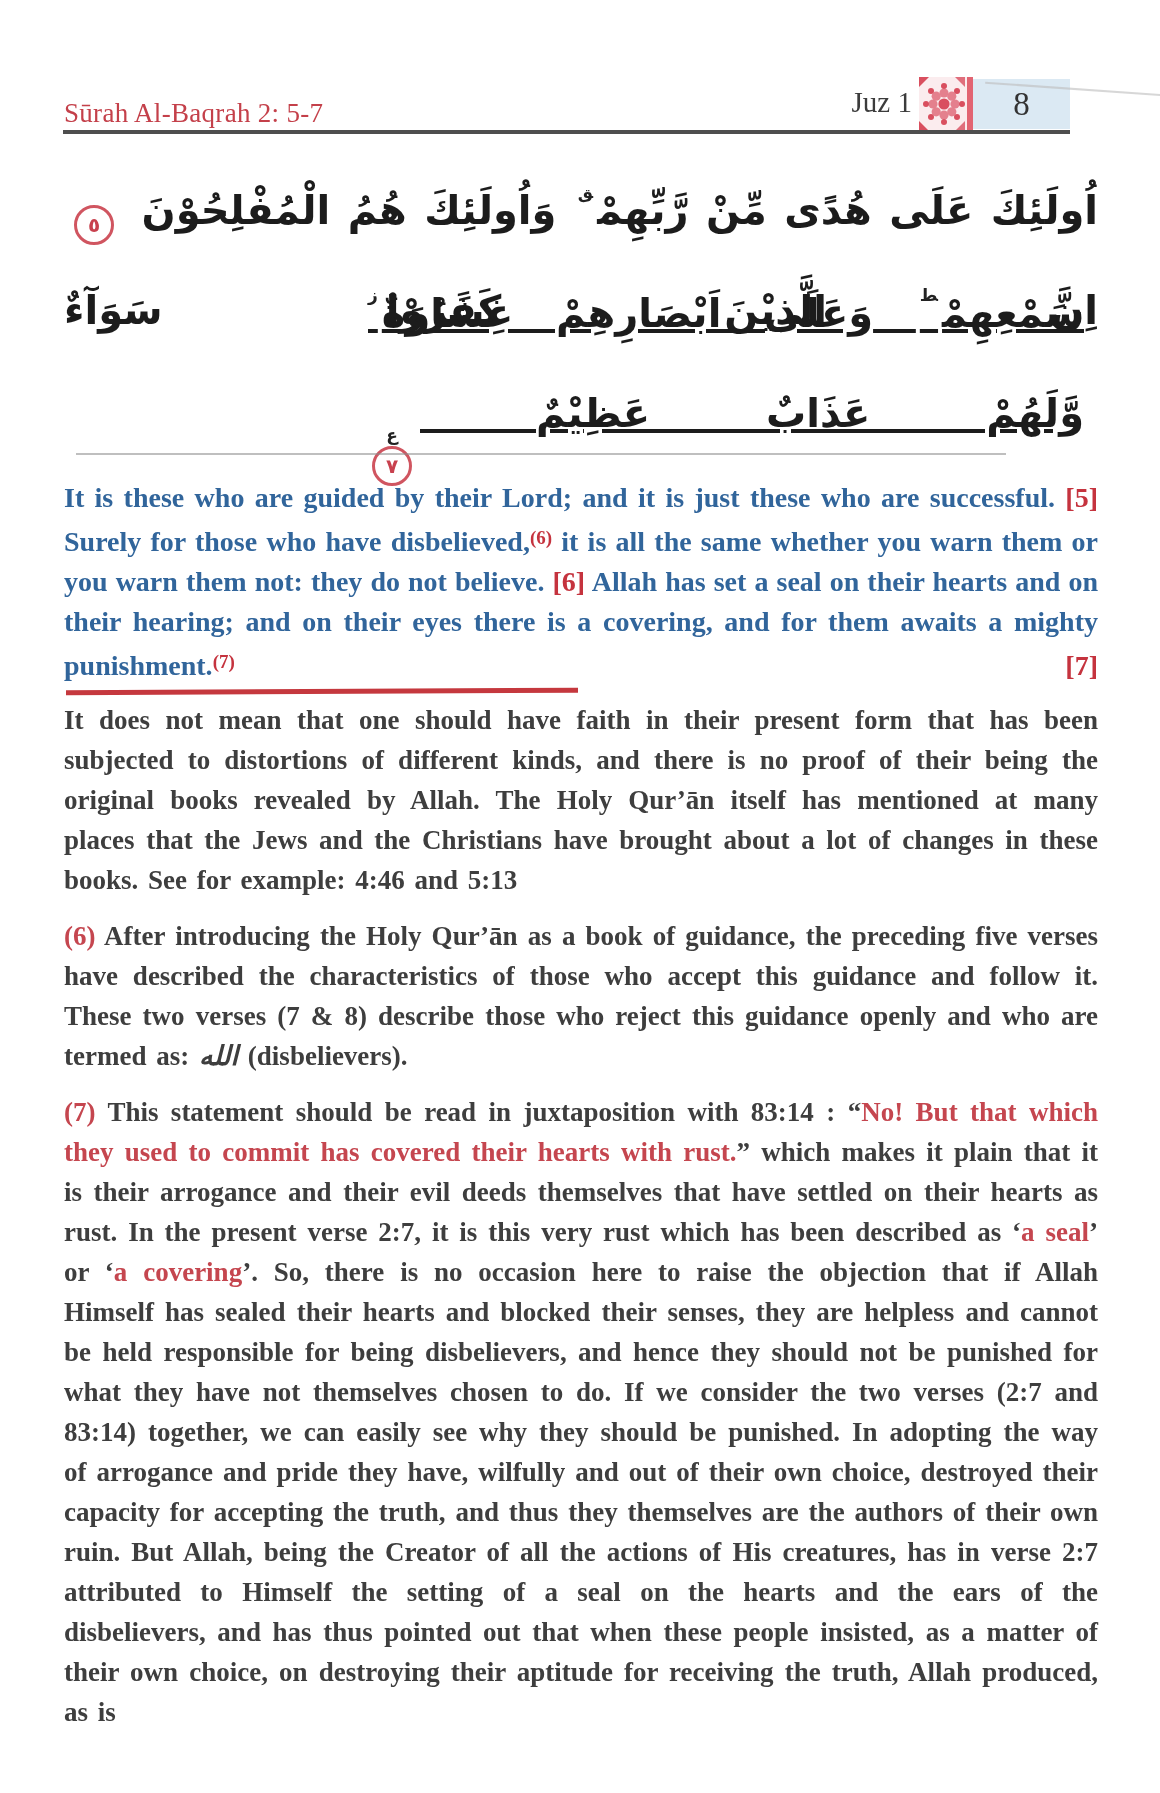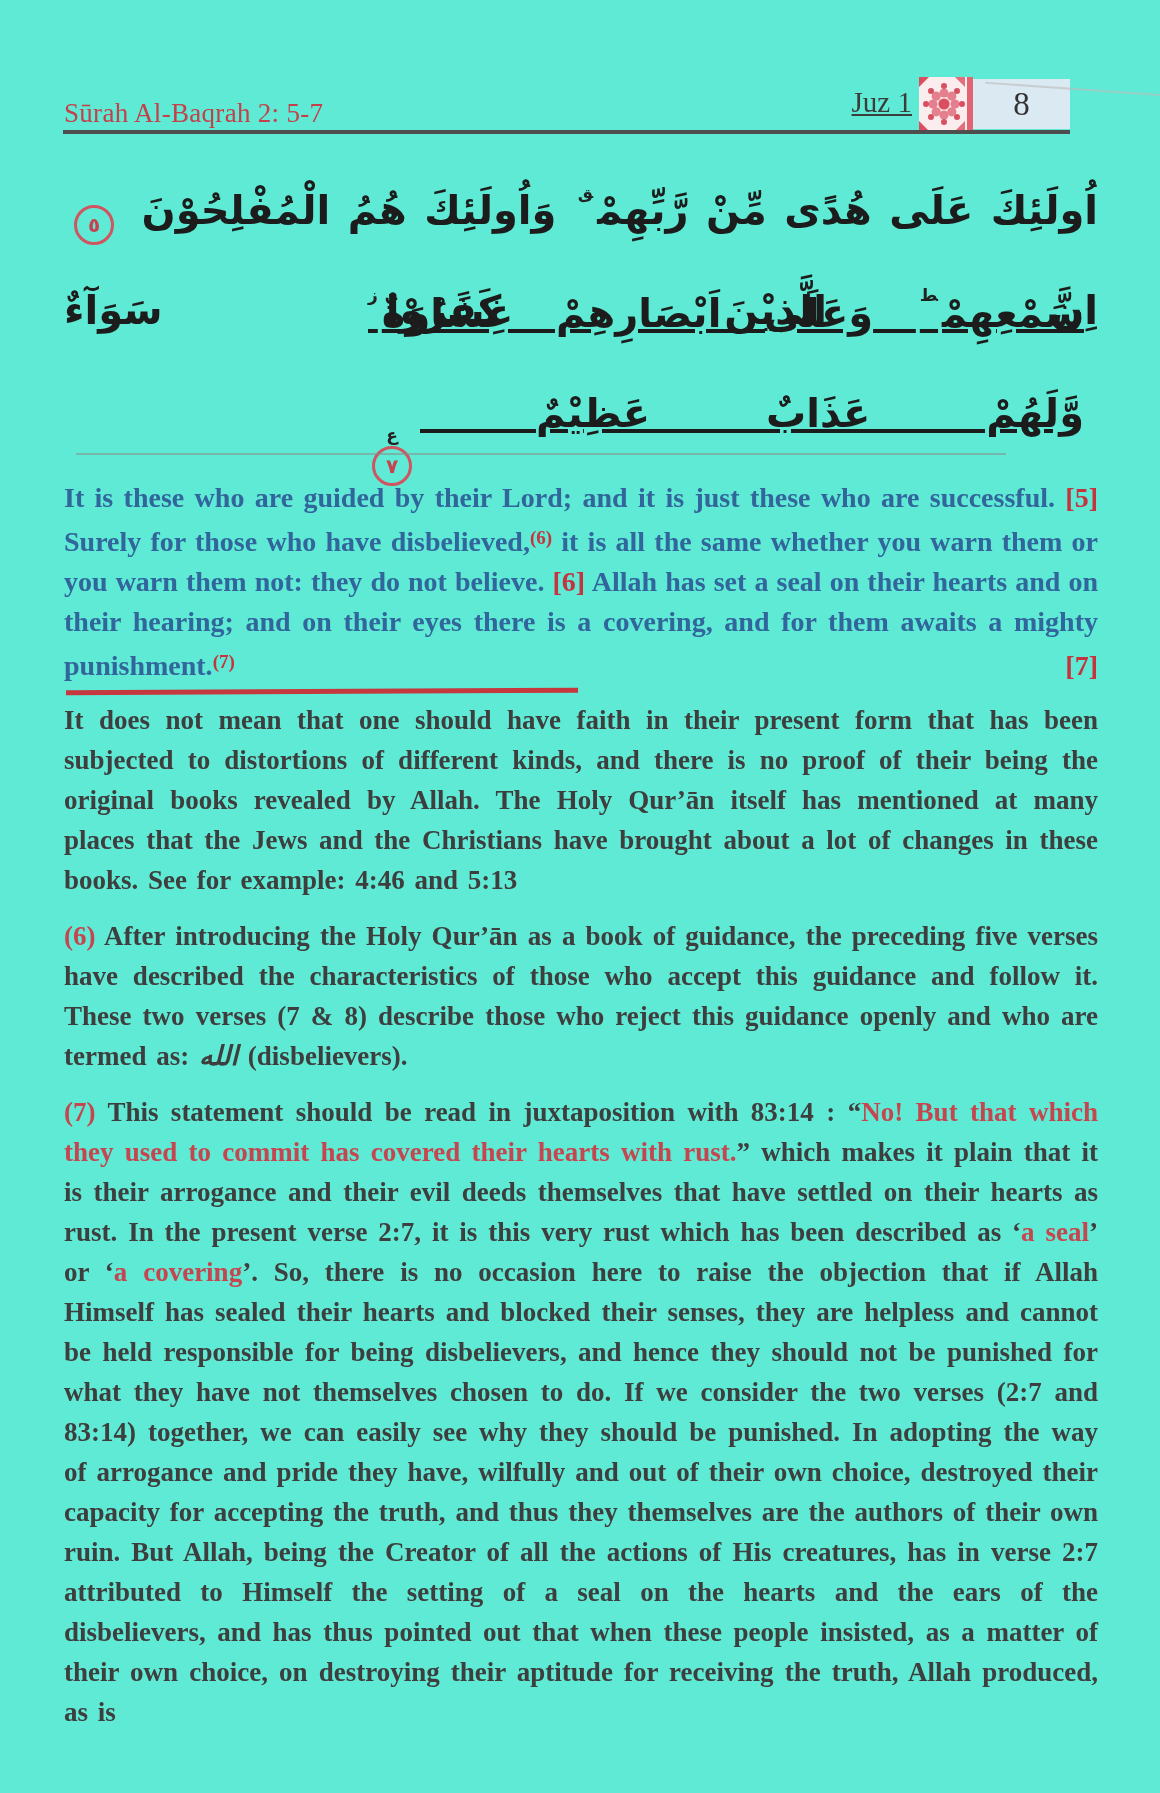--- a/index.html
+++ b/index.html
@@ -1,24 +1,24 @@
 <!DOCTYPE html>
 <html><head>
 <meta charset="utf-8">
 <style>
   html,body{margin:0;padding:0;background:#e8e8e8;}
-  .page{position:relative;width:1160px;height:1793px;background:#5eead4;margin:0 auto;
+  .page{position:relative;width:1160px;height:1793px;background:#ffffff;margin:0 auto;
         font-family:"Liberation Serif",serif;overflow:hidden;}
 
   
   .hdr{position:absolute;top:72px;left:64px;width:1006px;height:59px;
        display:flex;justify-content:space-between;align-items:flex-end;}
   .surah{color:#c4404a;font-size:27px;letter-spacing:.3px;padding-bottom:2px;}
   .hdr-right{display:flex;align-items:center;}
-  .juz{color:#3c3c3c;font-size:29px;margin-right:7px;padding-bottom:3px;text-decoration:underline;}
+  .juz{color:#3c3c3c;font-size:29px;margin-right:7px;padding-bottom:3px;}
   .orn{width:54px;height:54px;display:inline-block;}
   .badge{width:97px;height:50px;background:#dbe9f3;display:flex;align-items:center;justify-content:center;}
   .badge span{font-size:33px;color:#333;}
   .rule{position:absolute;top:130px;left:63px;width:1007px;height:4px;background:#4e4e4e;}
   .scratch{position:absolute;top:88px;left:985px;width:180px;height:2px;background:#bdbdbd;
            transform:rotate(4deg);opacity:.6;}
 
   
   .arabic-block{position:absolute;top:142px;left:64px;width:1034px;direction:rtl;
                 font-family:"DejaVu Sans",sans-serif;font-weight:bold;color:#1c1c1c;}

